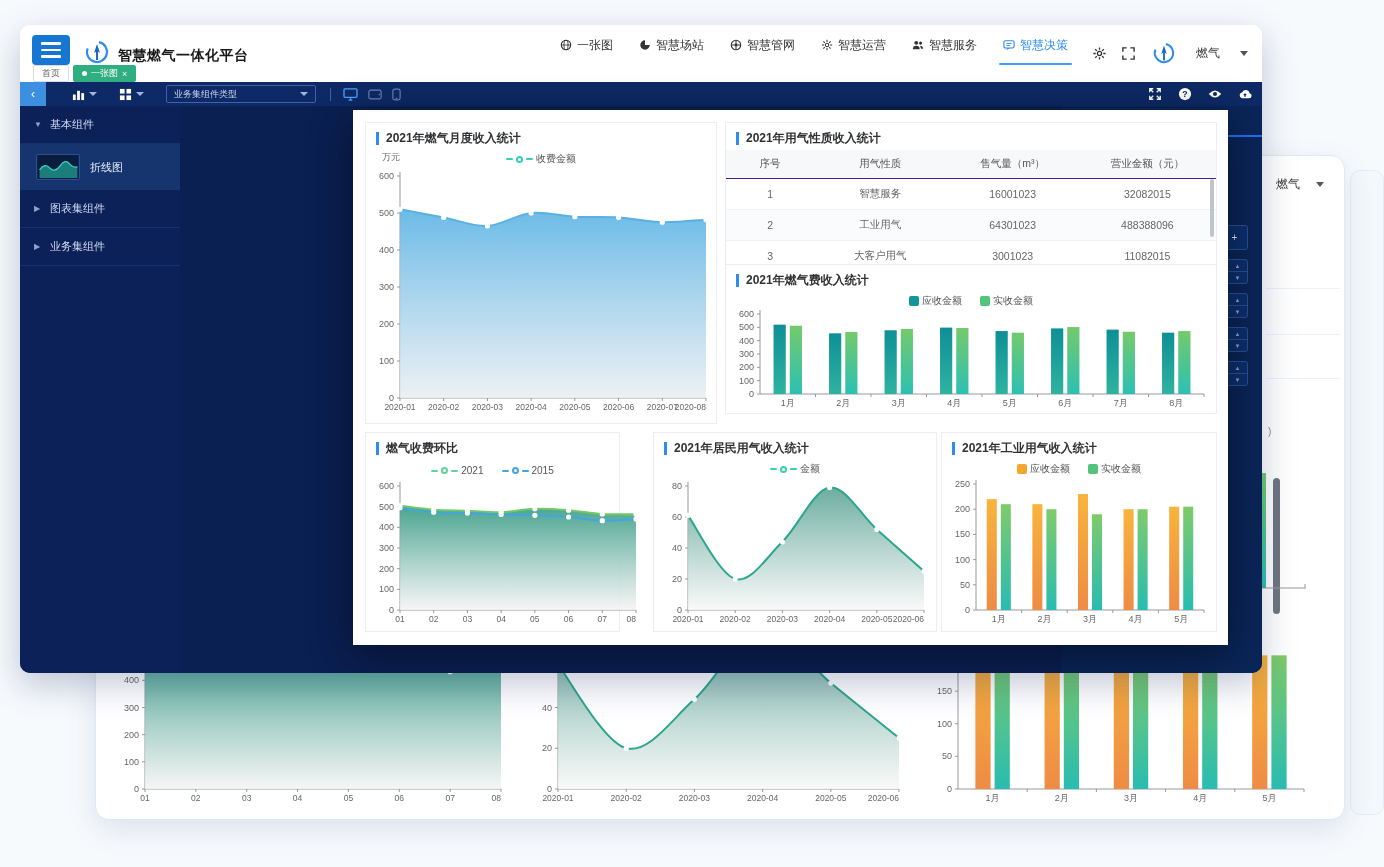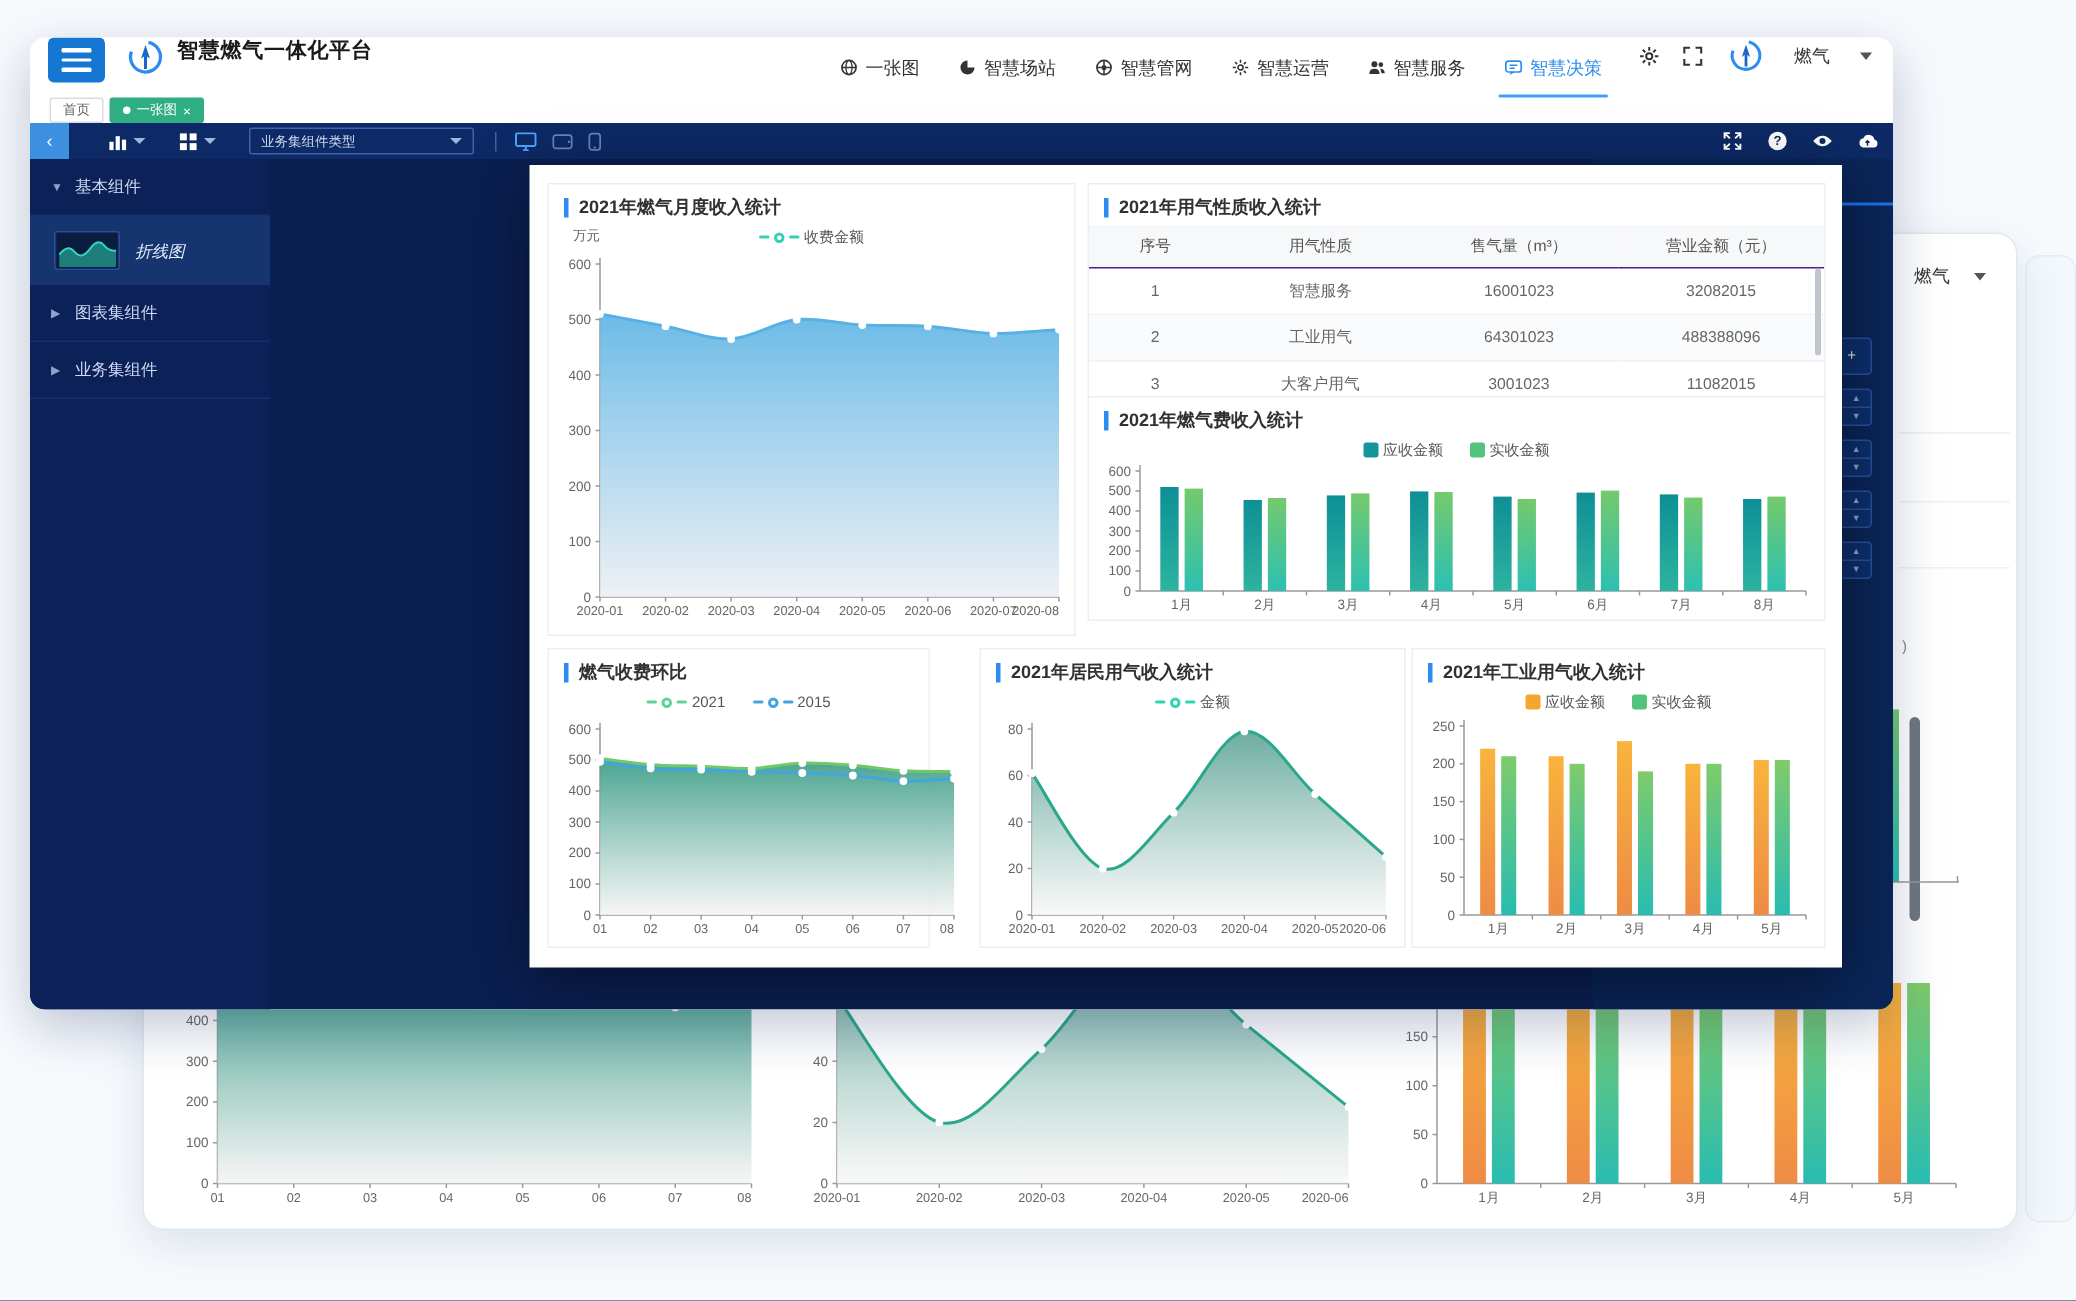--- a/index.html
+++ b/index.html
@@ -10,21 +10,21 @@
   .back-strip { position:absolute; left:1350px; top:170px; width:34px; height:645px;
     background:#f3f8fc; border:1px solid #e4edf5; border-radius:10px; z-index:1; }
   .mid-window { position:absolute; left:95px; top:155px; width:1250px; height:665px;
     background:#fff; border:1px solid #dfe9f3; border-radius:14px;
     box-shadow:0 10px 30px rgba(30,60,110,.12); z-index:2; }
   .app-window { position:absolute; left:20px; top:25px; width:1242px; height:648px;
     background:#fff; border-radius:10px; overflow:hidden;
     box-shadow:0 12px 34px rgba(20,40,90,.25); z-index:3; }
 
   
-  .hdr { height:40px; display:flex; align-items:flex-start; background:#fff; padding:0 14px 0 12px; }
+  .hdr { height:40px; display:flex; align-items:flex-end; background:#fff; padding:0 14px 0 12px; }
   .burger { width:38px; height:30px; background:#1677d2; border-radius:4px; display:flex;
     flex-direction:column; justify-content:center; gap:4px; align-items:center; cursor:pointer; }
   .burger i { width:20px; height:2.5px; background:#fff; border-radius:1px; }
   .logo { width:26px; height:26px; margin-left:14px; }
   .hdr-title { font-size:14px; font-weight:bold; color:#1a1a1a; margin-left:8px; letter-spacing:.5px; }
   .hdr-sp { flex:1; }
   .nav { display:flex; align-items:center; gap:26px; height:100%; }
   .nav-item { display:flex; align-items:center; gap:5px; font-size:12px; color:#333;
     height:100%; position:relative; cursor:pointer; }
   .nav-item svg { width:12px; height:12px; }
@@ -61,21 +61,21 @@
   .tb-right svg { width:14px; height:14px; cursor:pointer; }
 
   
   .main { display:flex; height:567px; background:#0a1f52; position:relative; }
   .sidebar { width:160px; background:#0b2157; flex:none; }
   .sb-group { height:38px; display:flex; align-items:center; gap:8px; padding-left:14px;
     color:#cfd9f2; font-size:11px; border-bottom:1px solid #16316e; cursor:pointer; }
   .sb-arrow { font-size:8px; color:#8fa3c8; width:8px; }
   .sb-item { height:46px; display:flex; align-items:center; gap:10px; padding-left:16px;
     background:#0a1c4e; cursor:pointer; }
-  .sb-item.selected { background:#16356f;font-style:italic; }
+  .sb-item.selected { background:#16356f; }
   .sb-thumb { width:44px; height:26px; border-radius:2px; background:#0e2c5e; border:1px solid #2a4f9a; }
   .sb-item-label { color:#e6ecfa; font-size:11px; }
 
   .canvas { flex:1; position:relative; }
 
   
   .config { width:200px; flex:none; background:#0a2558; padding:0 14px; }
   .cfg-title { text-align:center; color:#cfd9f2; font-size:11px; padding:8px 0 6px;
     border-bottom:2px solid #1f6ef5; margin:0 -14px 14px; }
   .cfg-row { display:flex; align-items:center; justify-content:space-between; margin-bottom:9px; min-height:25px; }
@@ -100,21 +100,21 @@
     font-size:6px; color:#8fa3c8; cursor:pointer; }
   .spinner .arrows span:first-child { border-bottom:1px solid #2a4f9a; }
 
   
   .modal { position:absolute; left:173px; top:4px; width:875px; height:535px; background:#ffffff;
     box-shadow:0 10px 40px rgba(0,0,0,.45); z-index:5; }
   .card { position:absolute; background:#fff; border:1px solid #ebeef5; }
   .card-title { display:flex; align-items:center; gap:7px; padding:7px 10px 3px; }
   .card-title .bar { width:3px; height:13px; background:#2d8cf0; }
   .card-title .txt { font-size:12px; font-weight:bold; color:#303133; }
-  .legend-row { display:flex; align-items:center; justify-content:center; gap:18px; height:16px; position:relative; }
+  .legend-row { display:flex; align-items:flex-end; justify-content:center; gap:18px; height:16px; position:relative; }
   .unit { position:absolute; left:16px; top:1px; font-size:9px; color:#666; }
   .lgd { display:flex; align-items:center; gap:3px; font-size:10px; color:#555; cursor:pointer; }
   .lgd .dash { width:7px; height:2px; border-radius:1px; }
   .lgd .ring { width:7px; height:7px; border-radius:50%; border:2px solid; }
   .lgd .sq { width:10px; height:10px; border-radius:2px; }
   .chart-svg { display:block; }
 
   
   .gas-table { width:100%; border-collapse:collapse; table-layout:fixed; }
   .gas-table th { background:#f7f8fa; color:#555; font-size:10.5px; font-weight:normal;

